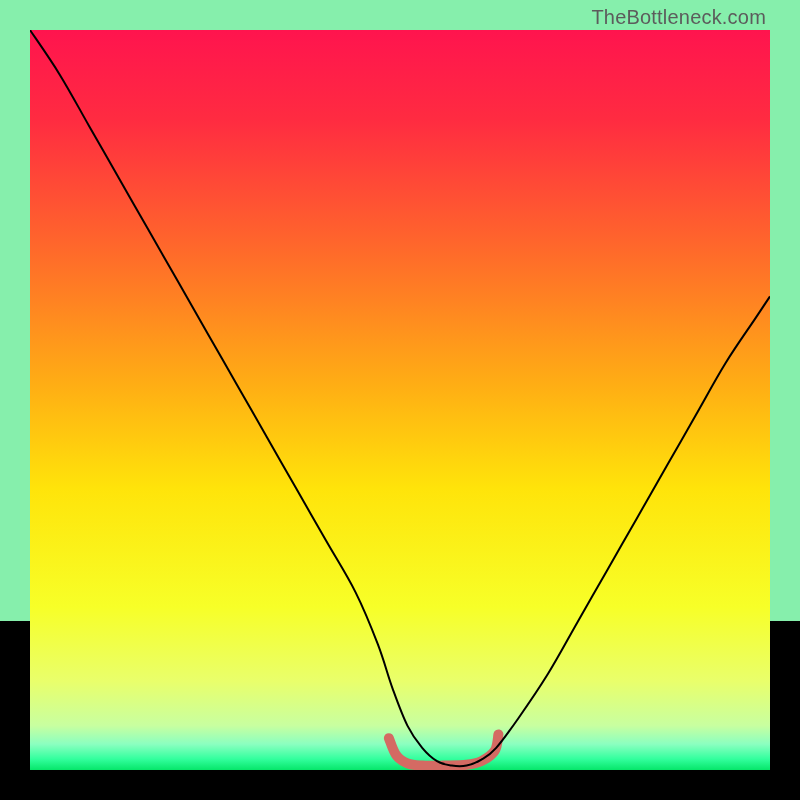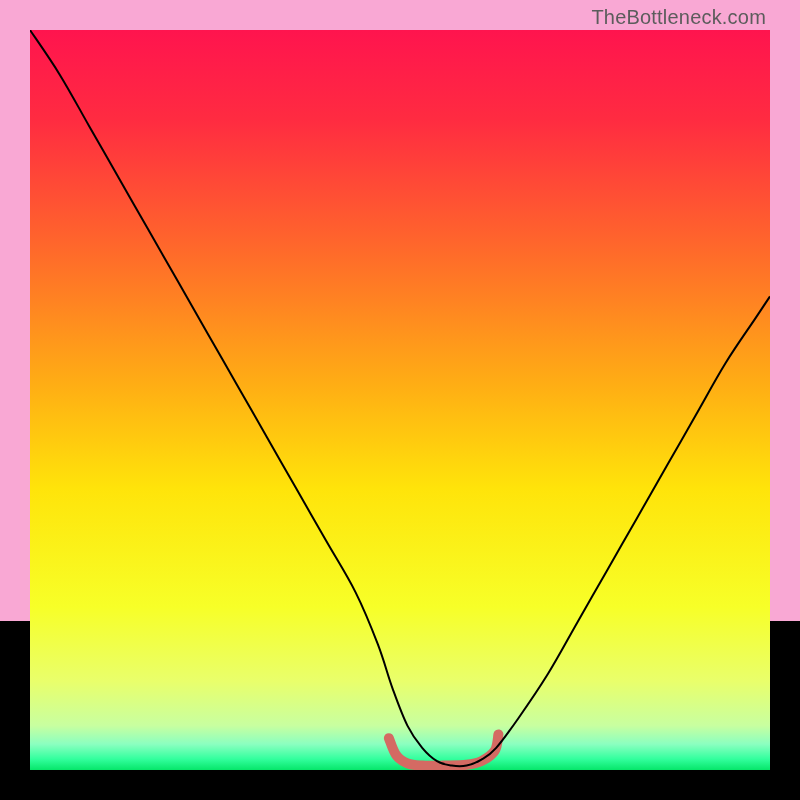--- a/index.html
+++ b/index.html
@@ -8,21 +8,21 @@
     width: 800px;
     height: 800px;
     overflow: hidden;
     background: #000;
     font-family: Arial, Helvetica, sans-serif;
   }
   .frame {
     position: relative;
     width: 800px;
     height: 621px;
-    background: #f9a8d4;
+    background: #86efac;
   }
   .plot-area {
     position: absolute;
     left: 30px;
     top: 30px;
     width: 740px;
     height: 740px;
     overflow: hidden;
   }
   .gradient-bg {

